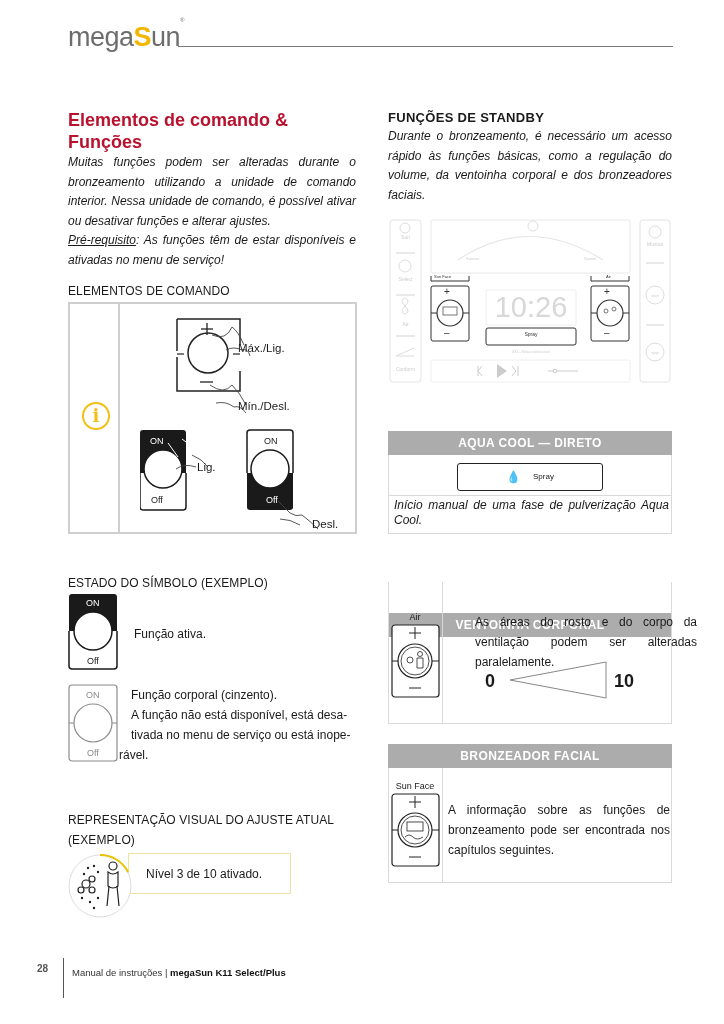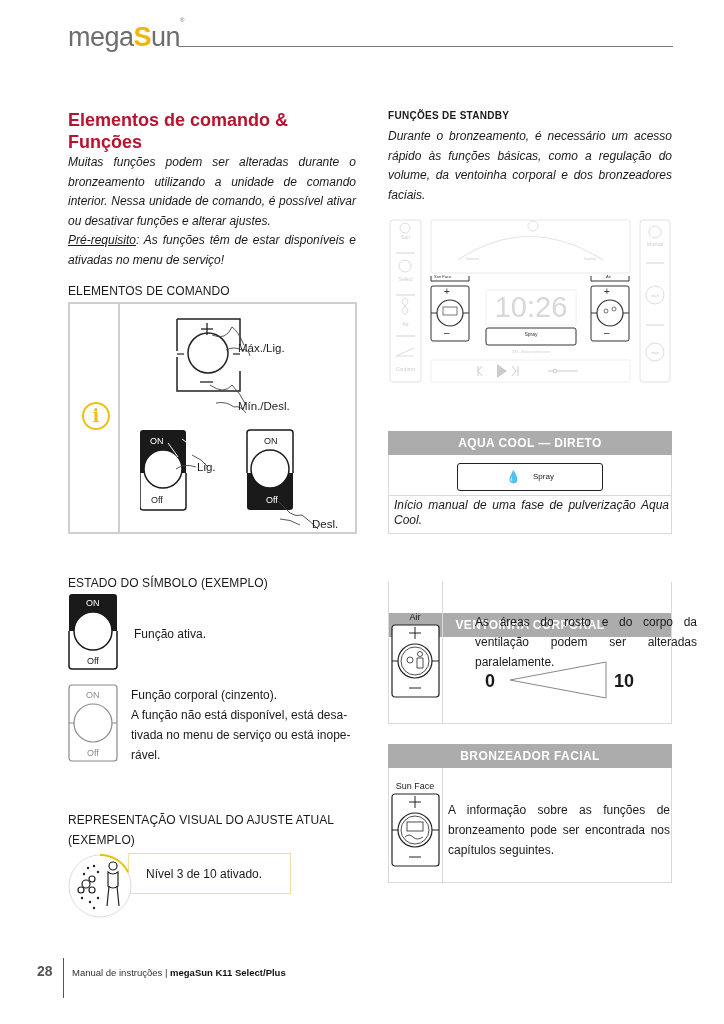--- a/index.html
+++ b/index.html
@@ -21,34 +21,34 @@
 
   .ctrl-box { position: absolute; left: 68px; top: 302px; width: 289px; height: 232px; border: 2px solid #cfcfcf; }
   .ctrl-box .left-col { position: absolute; left: 0; top: 0; width: 50px; height: 100%; border-right: 2px solid #cfcfcf; }
   .info-icon { position: absolute; left: 12px; top: 98px; width: 28px; height: 28px; border: 2px solid #f2be1a; border-radius: 50%; color: #f2be1a; font-family: "DejaVu Serif", serif; font-weight: bold; font-size: 18px; text-align: center; line-height: 24px; }
   .lbl { position: absolute; font-size: 11.5px; color: #1a1a1a; }
 
   .state-line { position: absolute; font-size: 12px; line-height: 20px; color: #1a1a1a; }
 
   .level-box { position: absolute; left: 128px; top: 853px; width: 163px; height: 41px; border: 1px solid #f1e1a0; font-size: 12px; line-height: 41px; padding-left: 17px; }
 
-  .sb-title { position: absolute; left: 388px; top: 110px; font-size: 10px; font-weight: bold; letter-spacing: 0.3px; }
+  .sb-title { position: absolute; left: 388px; top: 110px; font-size: 13px; font-weight: bold; letter-spacing: 0.3px; }
   .sb-text { position: absolute; left: 388px; top: 127px; width: 284px; }
 
   .panel { position: absolute; left: 388px; top: 218px; width: 284px; height: 166px; }
 
   .sec-head { position: absolute; left: 388px; width: 284px; height: 24px; background: #acacac; color: #ffffff; font-weight: bold; font-size: 12px; letter-spacing: 0.4px; text-align: center; line-height: 24px; }
   .sec-box { position: absolute; left: 388px; width: 284px; border: 1px solid #d9d9d9; border-top: none; }
   .sec-box .col { position: absolute; left: 0; top: 0; width: 54px; height: 100%; border-right: 1px solid #d9d9d9; }
 
   .spray-btn { position: absolute; left: 457px; top: 463px; width: 146px; height: 28px; border: 1.5px solid #222; border-radius: 3px; font-size: 8px; text-align: center; line-height: 26px; }
 
   .big-num { position: absolute; font-size: 18px; font-weight: bold; }
 
-  .footer-num { position: absolute; left: 37px; top: 963px; font-size: 14px; font-weight: bold; color: #555; }
+  .footer-num { position: absolute; left: 37px; top: 963px; font-size: 10px; font-weight: bold; color: #555; }
   .footer-rule { position: absolute; left: 63px; top: 958px; height: 40px; border-left: 1px solid #555; }
   .footer-text { position: absolute; left: 72px; top: 967px; font-size: 9.5px; color: #333; }
   .footer-text b { color: #111; }
 </style>
 </head>
 <body>
 
 <div class="logo"><span>mega</span><span class="s">S</span><span>un</span><sup>®</sup></div>
 <div class="header-rule"></div>
 
@@ -125,21 +125,21 @@
 </svg>
 <div class="lbl" style="left:86px;top:598px;color:#fff;font-size:9px;">ON</div>
 <div class="lbl" style="left:87px;top:656px;font-size:9px;">Off</div>
 <div class="lbl" style="left:86px;top:690px;color:#8a8a8a;font-size:9px;">ON</div>
 <div class="lbl" style="left:87px;top:748px;color:#8a8a8a;font-size:9px;">Off</div>
 
 <div class="state-line" style="left:134px;top:624px;">Função ativa.</div>
 <div class="state-line" style="left:131px;top:685px;">Função corporal (cinzento).</div>
 <div class="state-line" style="left:131px;top:705px;">A função não está disponível, está desa-</div>
 <div class="state-line" style="left:131px;top:725px;">tivada no menu de serviço ou está inope-</div>
-<div class="state-line" style="left:131px;top:745px;">rável.</div>
+<div class="state-line" style="left:119px;top:745px;">rável.</div>
 
 <div class="sub" style="left:68px;top:810px;line-height:20px;">
   <div>REPRESENTAÇÃO VISUAL DO AJUSTE ATUAL</div>
   <div>(EXEMPLO)</div>
 </div>
 <div class="level-box">Nível 3 de 10 ativado.</div>
 <svg style="position:absolute;left:68px;top:852px;" width="68" height="70">
   <circle cx="32" cy="34" r="31" fill="#fff" stroke="#ddd" stroke-width="1"></circle>
   <path d="M32 3 A31 31 0 0 1 60 20" fill="none" stroke="#e8c200" stroke-width="2"></path>
   <g stroke="#222" fill="none" stroke-width="1.2">

